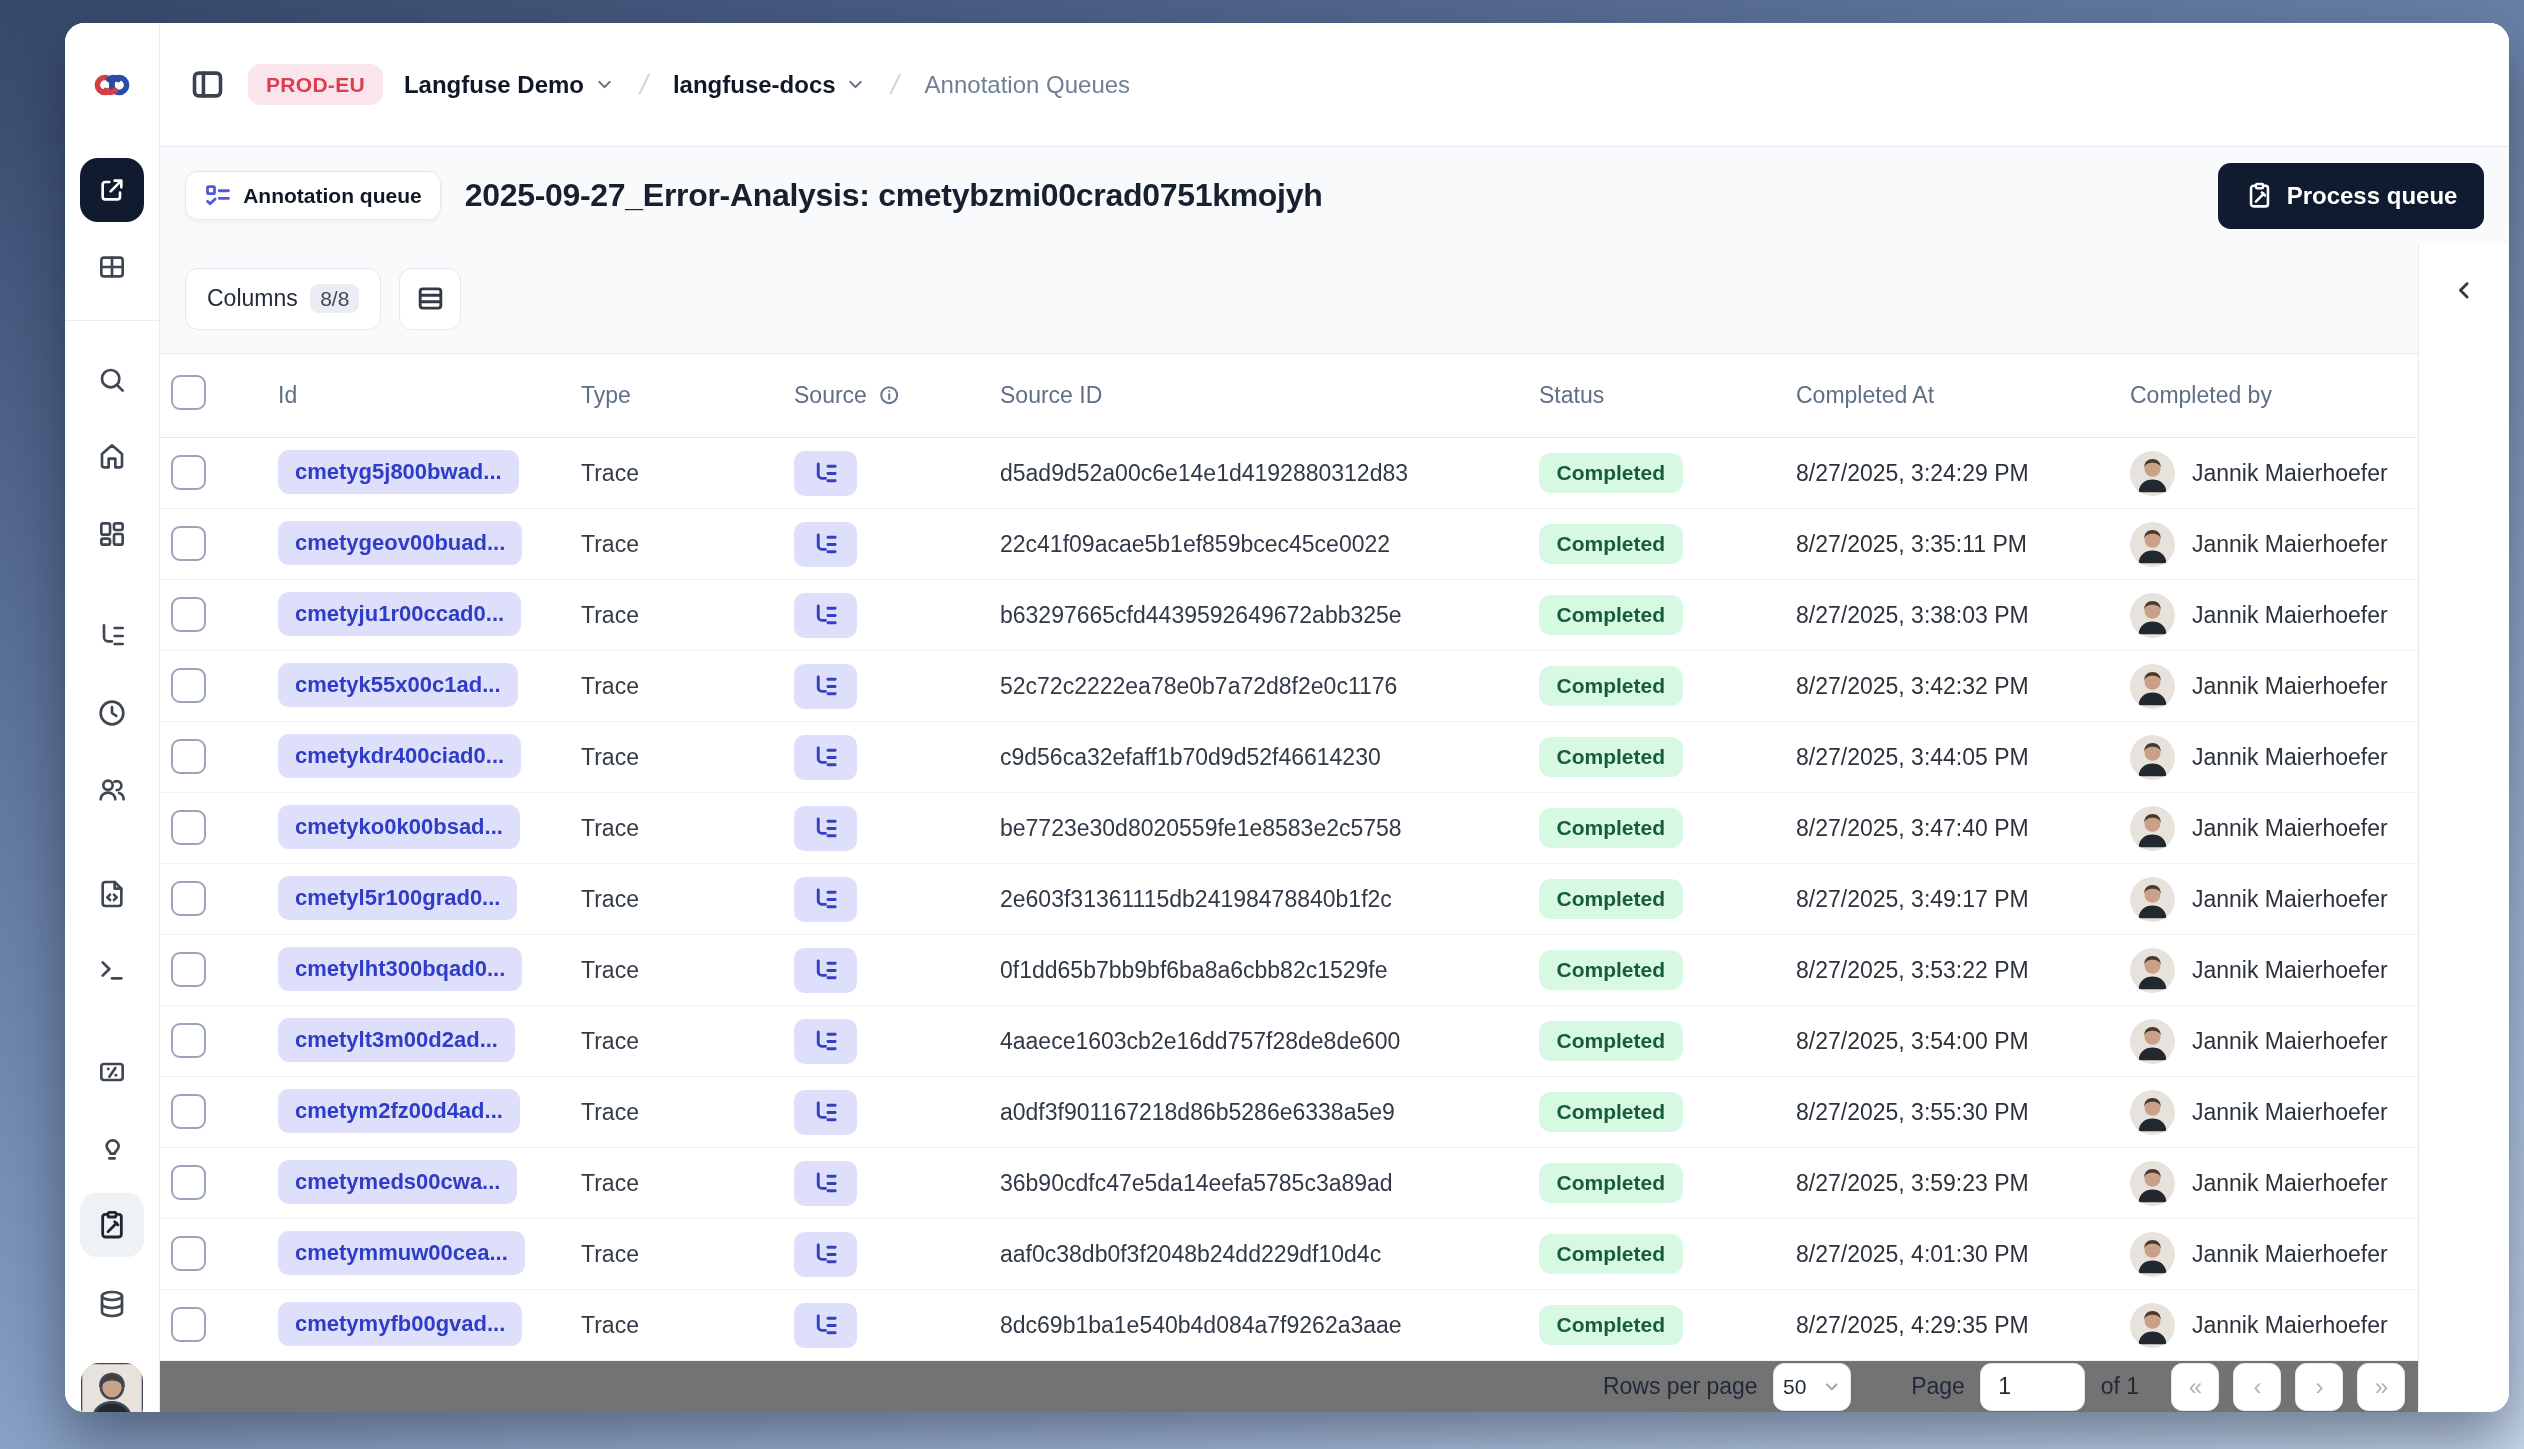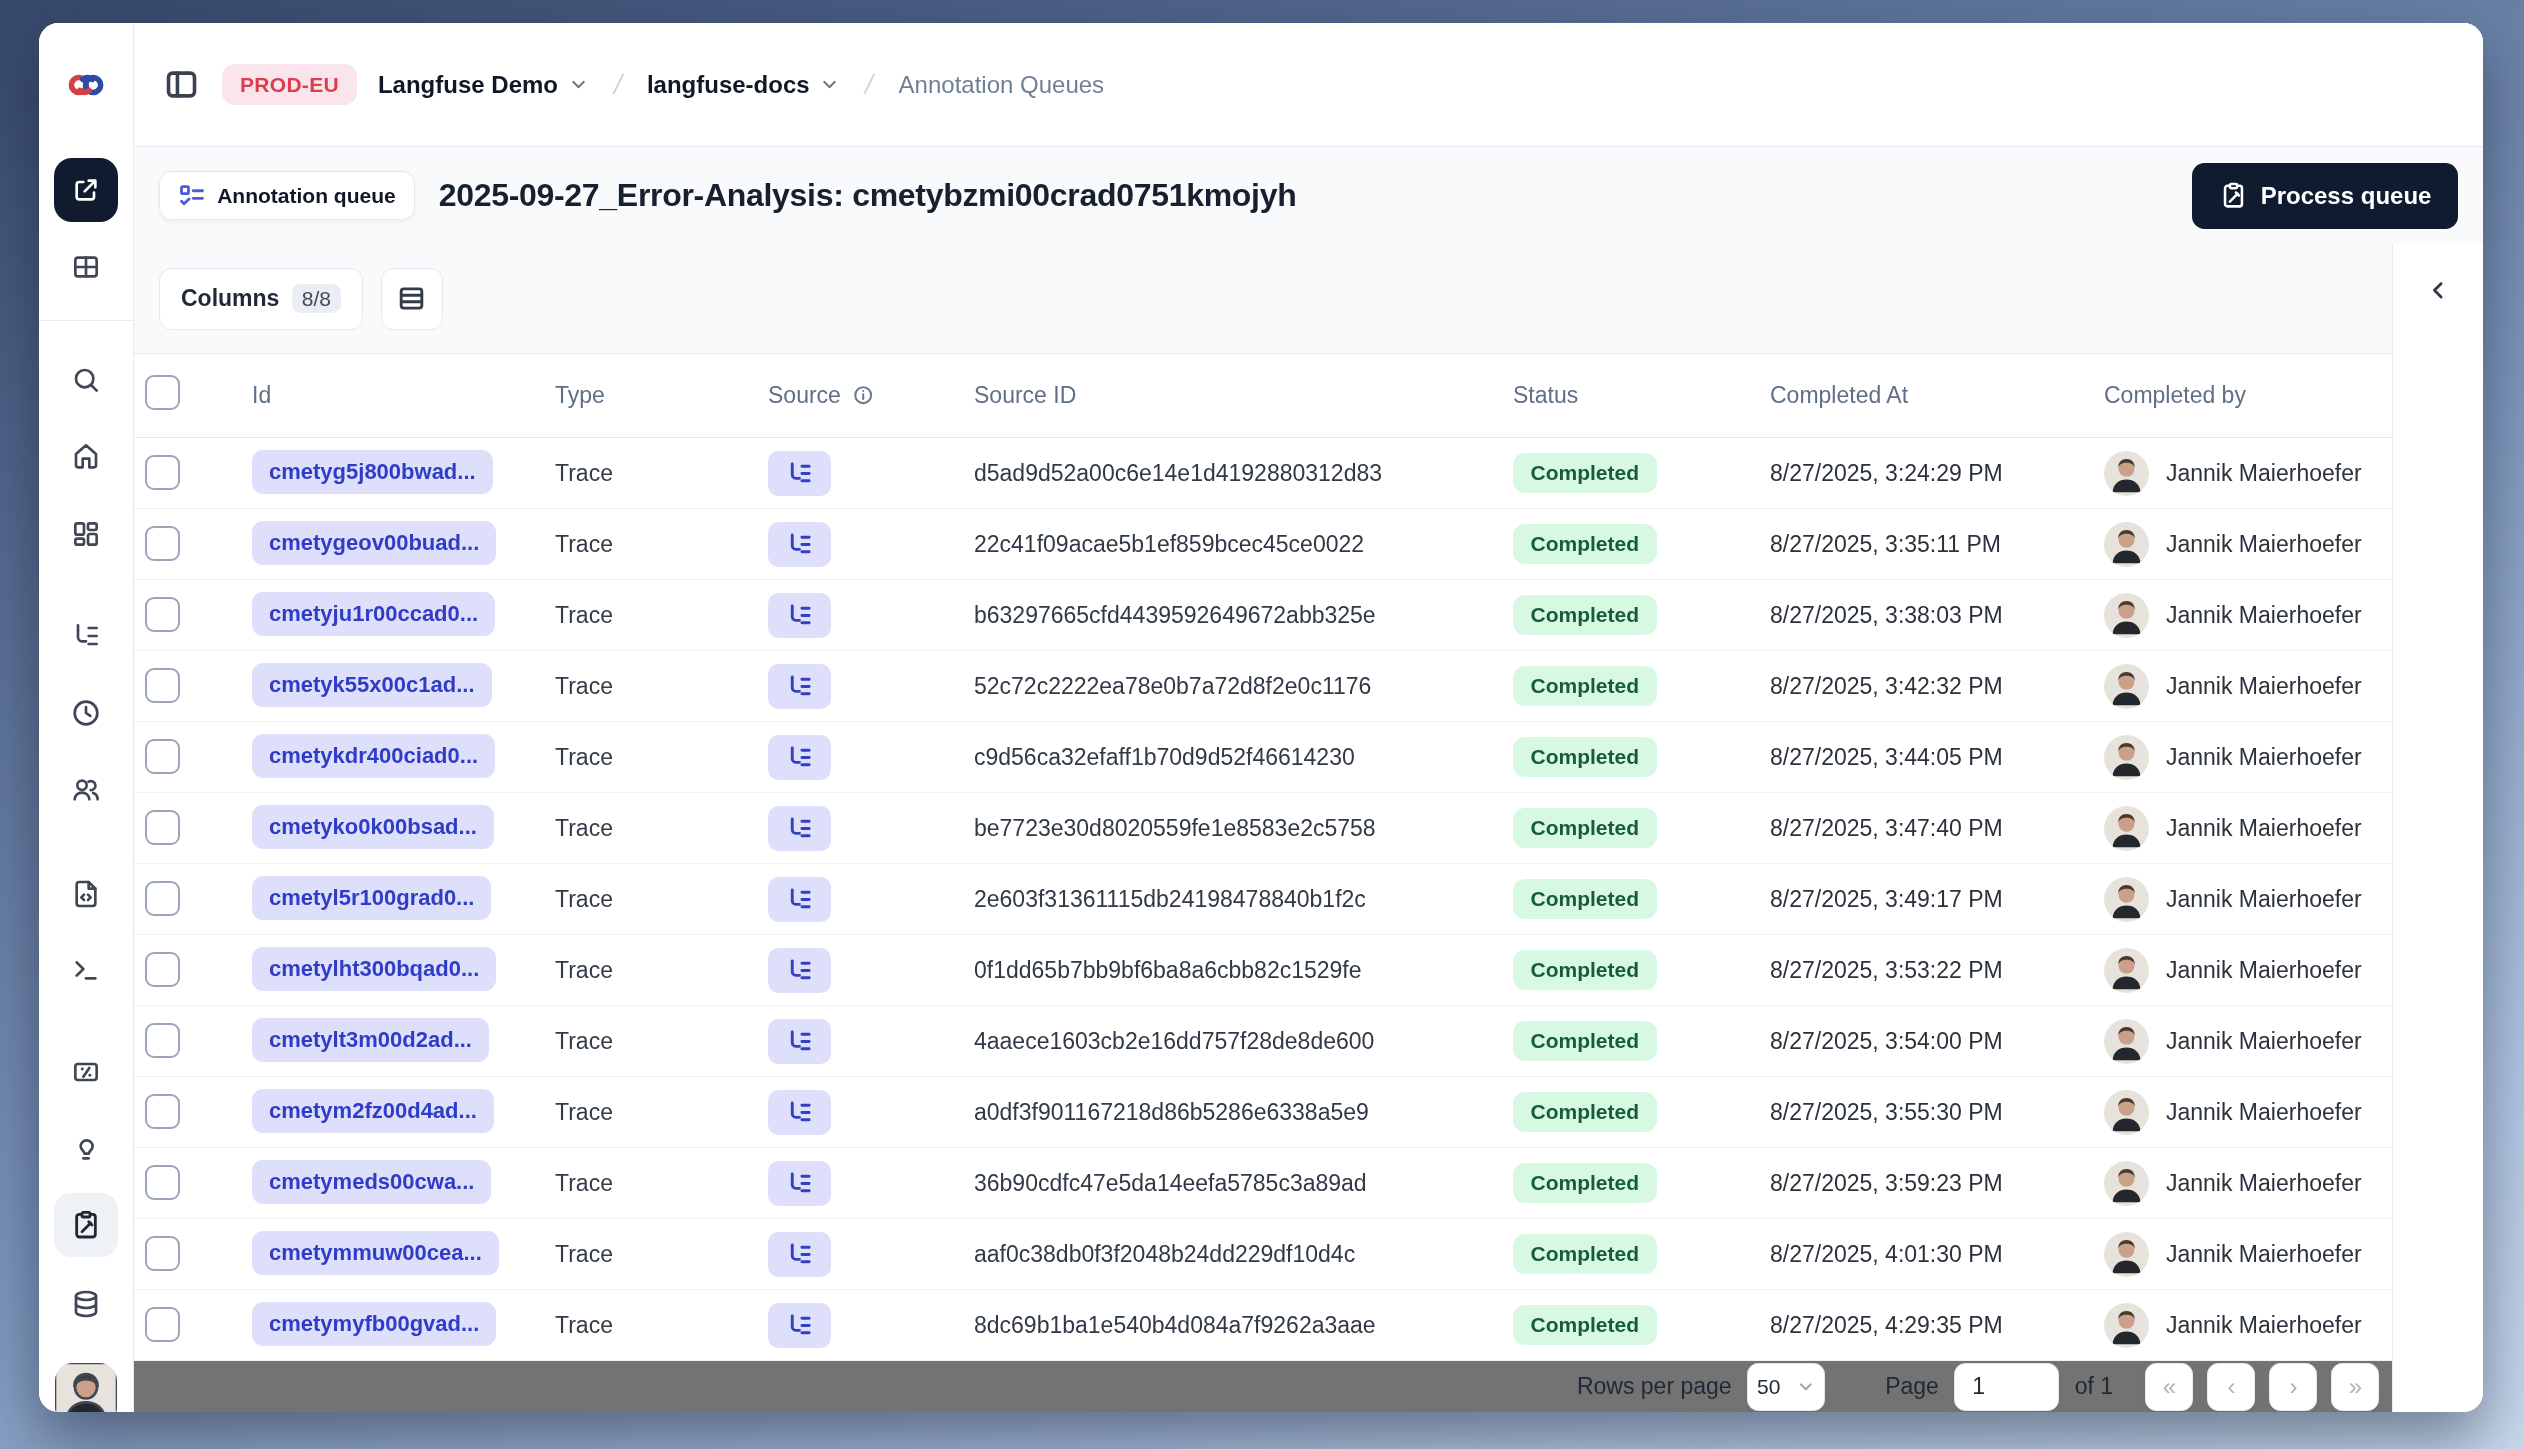--- a/index.html
+++ b/index.html
@@ -1,19 +1,19 @@
 <!DOCTYPE html>
 <html style="font-size:11.2px"><head>
 <meta charset="utf-8">
 <style>
   * { margin:0; padding:0; box-sizing:border-box; }
   html,body { width:2525px; height:1449px; font-family:"Liberation Sans","DejaVu Sans",sans-serif; }
   .desktop { position:relative; width:2525px; height:1449px;
     background:linear-gradient(160deg,#36486b 0%,#53688e 22%,#7e97bd 55%,#b3c8e4 85%,#c9d9ee 100%); overflow:hidden; }
-  .window { position:absolute; left:39px; top:23px; width:2444px; height:1389px; background:#fff;
+  .window { position:absolute; left:65px; top:23px; width:2444px; height:1389px; background:#fff;
     border-radius:19.6px; box-shadow:0 28px 63px rgba(10,18,35,.45); display:flex; overflow:hidden; }
 
   
   .sidebar { position:relative; width:95px; flex:0 0 95px; border-right:1.4px solid #e6eaf0; background:#fff; }
   .side-slot { position:absolute; left:50%; transform:translate(-50%,-50%); display:flex; align-items:center; justify-content:center; cursor:pointer; }
   .side-slot svg { width:32px; height:32px; stroke:#3f4754; stroke-width:2; fill:none; stroke-linecap:round; stroke-linejoin:round; }
   .side-divider { position:absolute; top:297px; left:0; width:100%; height:1.4px; background:#e9edf3; }
   .tile-dark { width:64px; height:64px; border-radius:18px; background:#101b30; }
   .tile-dark svg { stroke:#fff; }
   .tile-light { width:64px; height:64px; border-radius:17px; background:#eef1f6; }
@@ -49,21 +49,21 @@
   .content-row { flex:1; display:flex; min-height:0; }
   .table-panel { flex:1; display:flex; flex-direction:column; min-width:0; }
   .right-rail { flex:0 0 91px; width:91px; border-left:1.4px solid #e6eaf0; background:#fff; position:relative; }
   .collapse-btn { position:absolute; top:25px; left:50%; transform:translateX(-50%); width:42px; height:42px;
     display:flex; align-items:center; justify-content:center; cursor:pointer; }
   .collapse-btn svg { width:26.6px; height:26.6px; stroke:#2f3b4c; stroke-width:2.6; fill:none; stroke-linecap:round; stroke-linejoin:round; }
 
   .toolbar { height:109px; flex:0 0 109px; display:flex; align-items:center; padding:0 25px; gap:18px; }
   .columns-btn { display:flex; align-items:center; gap:12.6px; background:#fff; border:1.4px solid #e4e9f0; border-radius:12.6px;
     height:62px; padding:0 21px; cursor:pointer; font-family:inherit; }
-  .columns-btn .lbl { font-size:23px; color:#1f2937; font-weight:700; }
+  .columns-btn .lbl { font-size:23px; color:#1f2937; font-weight:400; }
   .columns-btn .cnt { background:#eaeef4; color:#3f4a59; border-radius:8.4px; padding:2.8px 9.8px; font-size:21px; font-weight:500; }
   .rowheight-btn { width:62px; height:62px; background:#fff; border:1.4px solid #e4e9f0; border-radius:12.6px;
     display:flex; align-items:center; justify-content:center; cursor:pointer; }
   .rowheight-btn svg { width:31px; height:31px; stroke:#323a46; stroke-width:2.2; fill:none; stroke-linejoin:round; }
 
   .table-wrap { background:#fff; border-top:1.4px solid #e6eaf0; }
   .grid { display:grid; grid-template-columns:118px 303px 213px 206px 539px 257px 334px 1fr; align-items:center; }
   .thead { height:84px; border-bottom:1.4px solid #e6eaf0; font-size:23px; color:#5f6f86; font-weight:500; background:#fff; }
   .cell { min-width:0; white-space:nowrap; overflow:hidden; }
   .cell-check { padding-left:11.2px; }

